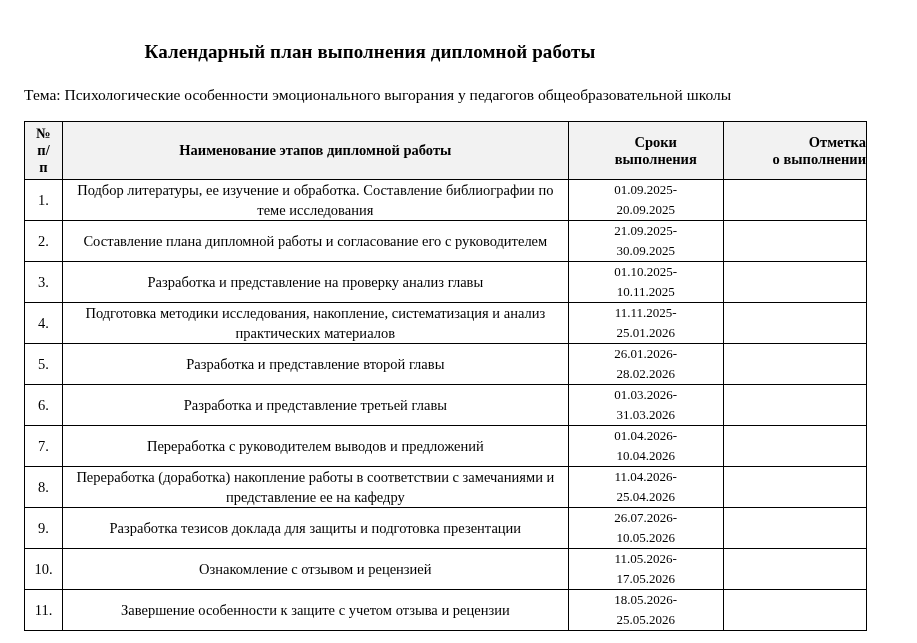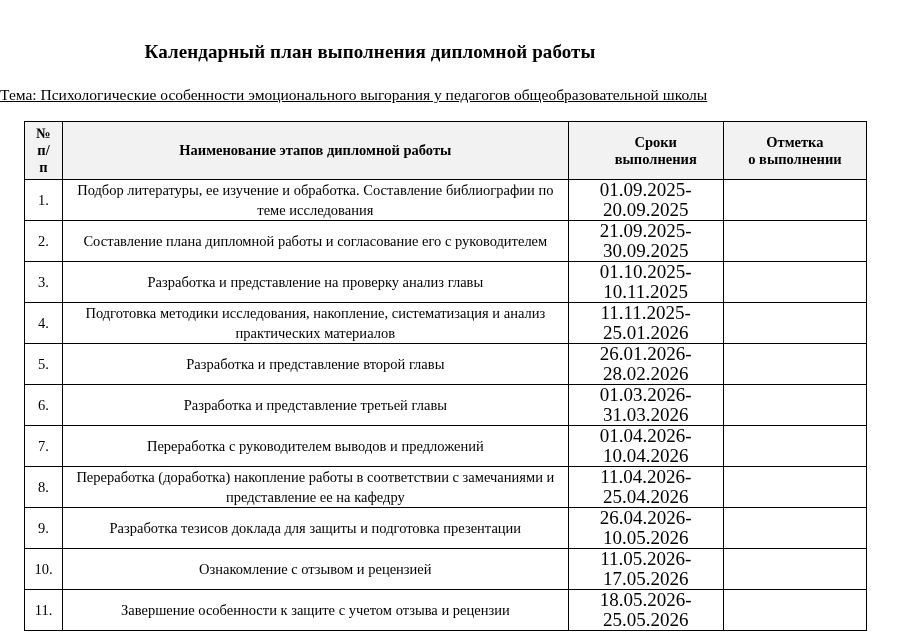--- a/index.html
+++ b/index.html
@@ -28,23 +28,23 @@
     letter-spacing: 0.1px;
     margin: 0;
     padding-top: 40px;
     line-height: 24px;
   }
   .subject-line {
     font-size: 15.5px;
     line-height: 20px;
     margin: 0;
     padding-top: 21px;
+    padding-left: 24px;
     padding-right: 10px;
     white-space: nowrap;
-    text-decoration: underline;
   }
   .table-wrap {
     padding-top: 16px;
     padding-left: 24px;
   }
   table.plan {
     border-collapse: collapse;
     table-layout: fixed;
     width: 843px;
     border: 1.6px solid #000000;
@@ -61,38 +61,38 @@
     text-align: center;
     font-size: 14.5px;
     line-height: 17px;
     padding: 4px 3px;
     height: 58px;
     box-sizing: border-box;
   }
   th.col-num   { width: 38px; }
   th.col-name  { width: 505px; text-align: center; }
   th.col-dates { width: 155px; }
-  th.col-mark  { width: 143px; }
+  th.col-mark  { width: 143px; text-align: right; }
 
   td.cell-num {
     text-align: center;
     font-size: 14.5px;
     line-height: 17px;
     padding: 2px 4px;
     word-break: break-all;
   }
   td.cell-name {
     text-align: center;
     font-size: 14.5px;
     line-height: 20px;
     padding: 3px 7px 3px 8px;
   }
   td.cell-dates {
     text-align: center;
-    font-size: 19px;
+    font-size: 13px;
     line-height: 20px;
     padding: 3px 4px;
     white-space: pre-line;
     margin-top: 24px;
   }
   td.cell-mark {
     text-align: center;
     font-size: 14.5px;
     padding: 3px 4px;
   }
@@ -174,21 +174,21 @@
           <tr>
             <td class="cell-num">8.</td>
             <td class="cell-name">Переработка (доработка) накопление работы в соответствии с замечаниями и представление ее на кафедру</td>
             <td class="cell-dates">11.04.2026-
 25.04.2026</td>
             <td class="cell-mark"></td>
           </tr>
           <tr>
             <td class="cell-num">9.</td>
             <td class="cell-name">Разработка тезисов доклада для защиты и подготовка презентации</td>
-            <td class="cell-dates">26.04.2026-
+            <td class="cell-dates">26.07.2026-
 10.05.2026</td>
             <td class="cell-mark"></td>
           </tr>
           <tr>
             <td class="cell-num">10.</td>
             <td class="cell-name">Ознакомление с отзывом и рецензией</td>
             <td class="cell-dates">11.05.2026-
 17.05.2026</td>
             <td class="cell-mark"></td>
           </tr>

